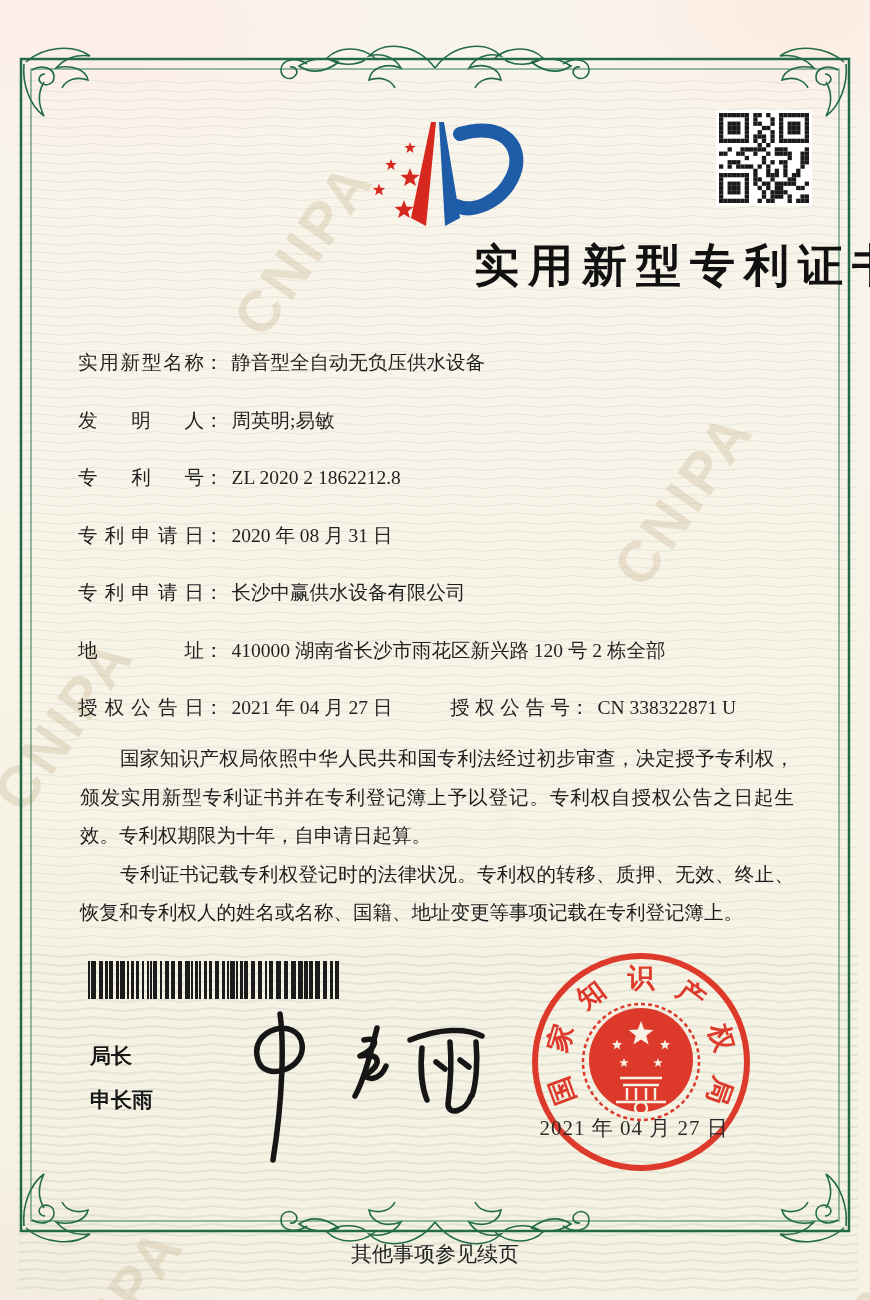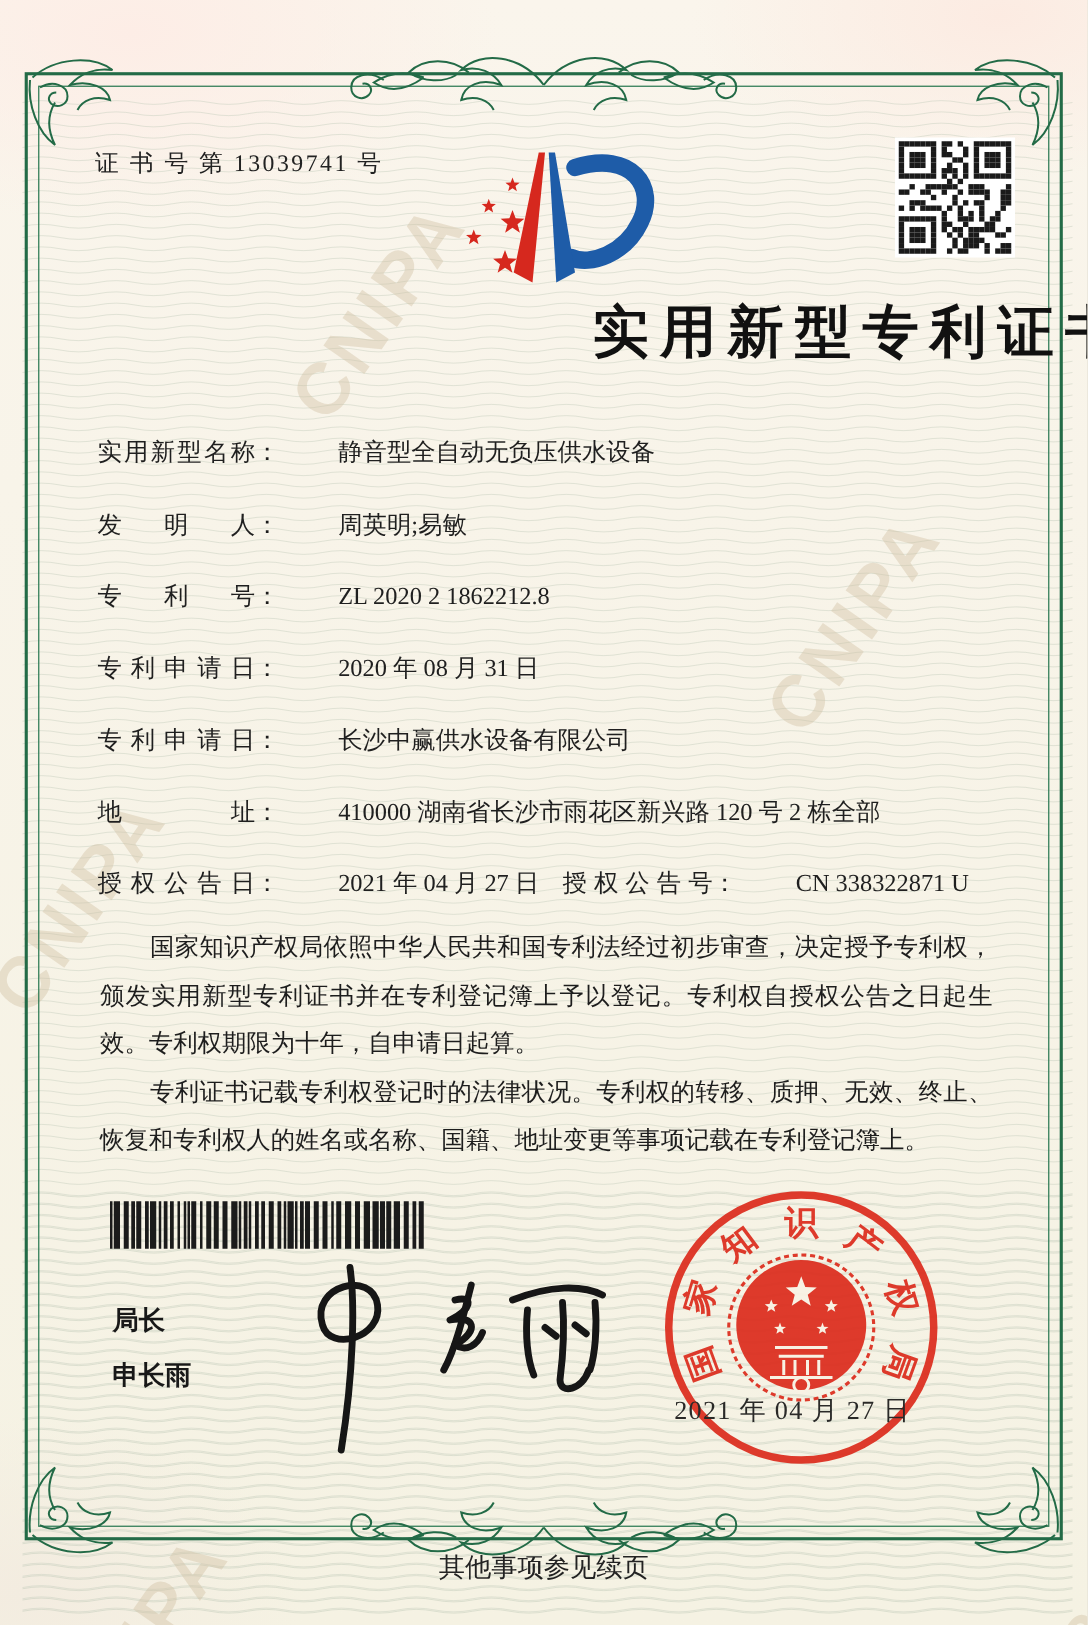--- a/index.html
+++ b/index.html
@@ -19,21 +19,21 @@
   #qr{position:absolute;left:716px;top:110px;z-index:3;background:#ffffff;}
   #title{position:absolute;left:0;top:236px;width:870px;margin:0;z-index:3;text-align:right;
       font-size:45px;font-weight:700;letter-spacing:9px;color:#111;padding-left:36px;}
   #fields{position:absolute;left:78px;top:349px;width:716px;z-index:3;}
   .frow{margin-bottom:30.5px;font-size:19.5px;line-height:27px;white-space:nowrap;}
   .fcell{display:inline-block;}
   .fcell.first{width:372px;}
   .flabel{display:inline-block;text-align:justify;text-align-last:justify;vertical-align:bottom;color:#1f1f1f;}
   .flabel.w1{width:126px;} .flabel.w2{width:120px;}
   .fcolon{margin-right:8px;}
-  .fvalue{color:#1f1f1f;margin-left:39px;}
+  .fvalue{color:#1f1f1f;}
   #paras{position:absolute;left:80px;top:740px;width:714px;z-index:3;}
   #paras p{margin:0;text-indent:2.05em;font-size:19.5px;line-height:1.98;text-align:justify;color:#1d1d1d;}
   #barcode{position:absolute;left:88px;top:961px;height:38px;z-index:3;font-size:0;}
   #barcode i{display:inline-block;height:38px;background:#1b1b1b;}
   #dirtitle{position:absolute;left:90px;top:1042px;z-index:3;font-size:21px;font-weight:600;
       font-family:"Liberation Sans","DejaVu Sans",sans-serif;color:#181818;}
   #dirname{position:absolute;left:90px;top:1086px;z-index:3;font-size:21px;font-weight:600;
       font-family:"Liberation Sans","DejaVu Sans",sans-serif;color:#181818;}
   #sig{position:absolute;left:214px;top:1002px;z-index:4;}
   #seal{position:absolute;left:524px;top:950px;z-index:4;}
@@ -76,21 +76,20 @@
     <use href="#cOrnHalf" transform="translate(435,60)"></use>
     <use href="#cOrnHalf" transform="translate(435,60) scale(-1,1)"></use>
     <use href="#cOrnHalf" transform="translate(435,1230) scale(1,-1)"></use>
     <use href="#cOrnHalf" transform="translate(435,1230) scale(-1,-1)"></use>
     <use href="#cornOrn" transform="translate(24,62)"></use>
     <use href="#cornOrn" transform="translate(846,62) scale(-1,1)"></use>
     <use href="#cornOrn" transform="translate(24,1228) scale(1,-1)"></use>
     <use href="#cornOrn" transform="translate(846,1228) scale(-1,-1)"></use>
   </svg>
 
-  <div class="certno">证 书 号 第 13039741 号</div>
 
   <svg id="logo" width="170" height="112" viewBox="0 0 170 112">
     <path d="M100,16 C146,2 166,32 152,60 C140,85 112,95 97,88" fill="none" stroke="#1e5ca8" stroke-width="14" stroke-linecap="round"></path>
     <path d="M71,4 L76,4 L66,108 L51,100 Z" fill="#d6281e"></path>
     <path d="M79,4 L84,4 L100,100 L85,108 Z" fill="#1e5ca8"></path>
     <g id="logoStars" fill="#d6281e">
         <polygon points="50.0,24.0 51.5,28.0 55.7,28.1 52.4,30.8 53.5,34.9 50.0,32.5 46.5,34.9 47.6,30.8 44.3,28.1 48.5,28.0"></polygon>
         <polygon points="31.0,41.0 32.5,45.0 36.7,45.1 33.4,47.8 34.5,51.9 31.0,49.5 27.5,51.9 28.6,47.8 25.3,45.1 29.5,45.0"></polygon>
         <polygon points="50.0,50.0 52.5,56.6 59.5,56.9 54.0,61.3 55.9,68.1 50.0,64.2 44.1,68.1 46.0,61.3 40.5,56.9 47.5,56.6"></polygon>
         <polygon points="19.0,65.5 20.6,69.8 25.2,70.0 21.6,72.8 22.8,77.3 19.0,74.7 15.2,77.3 16.4,72.8 12.8,70.0 17.4,69.8"></polygon>

